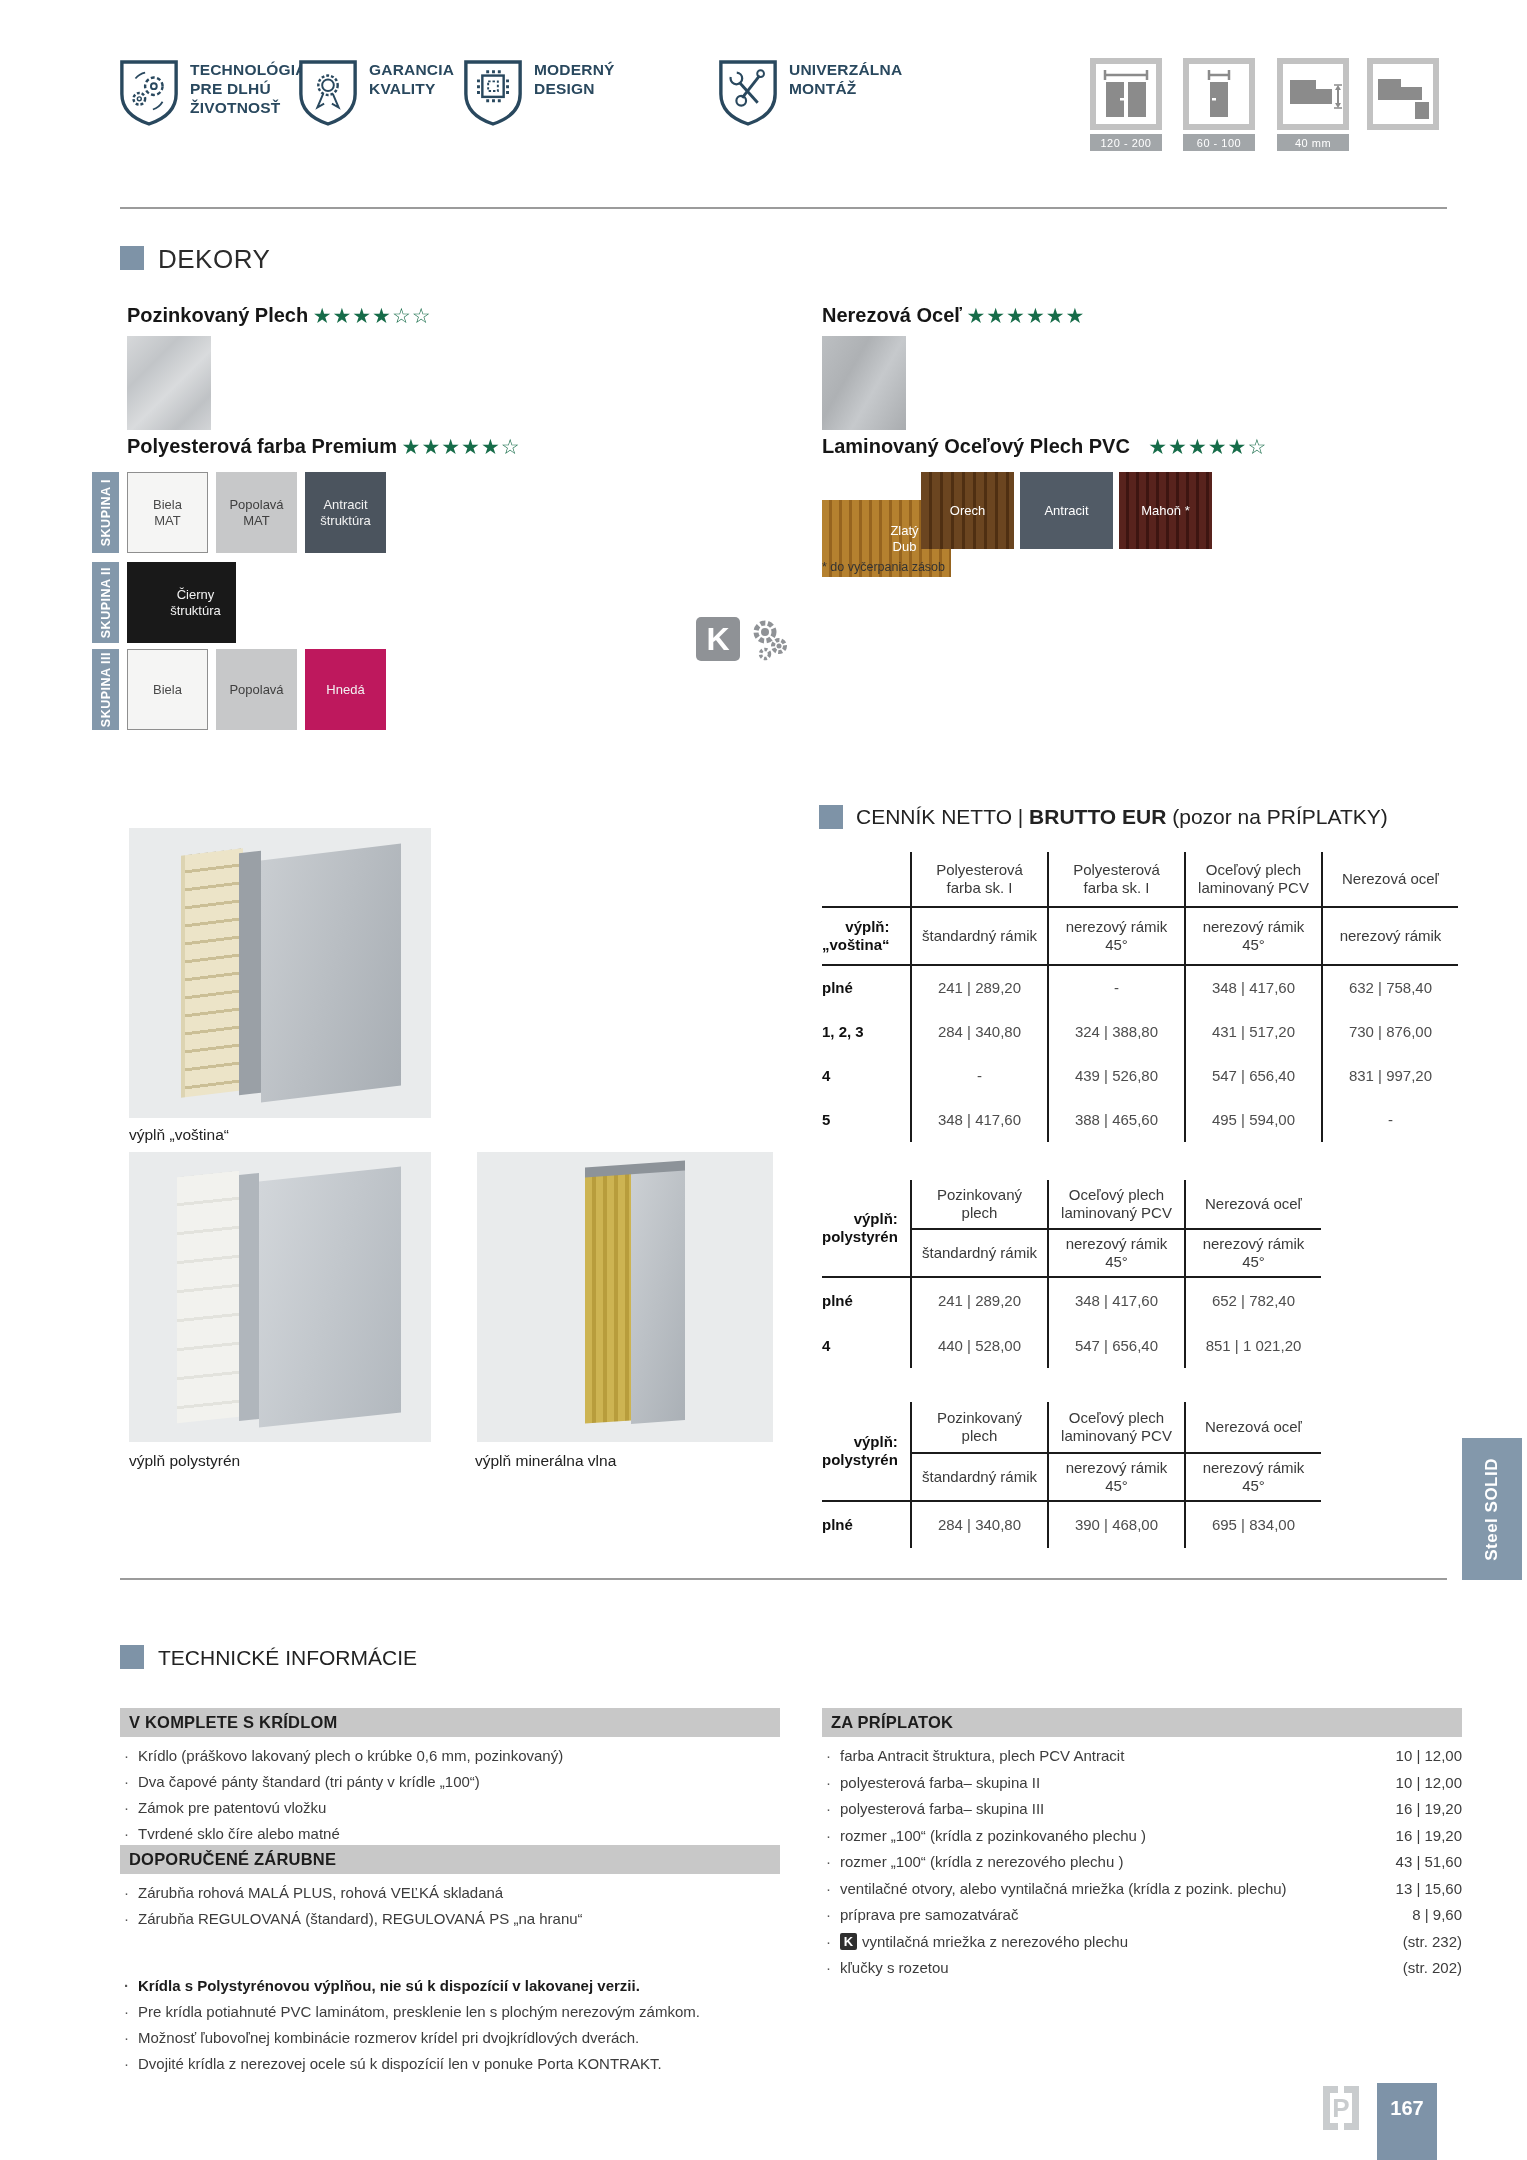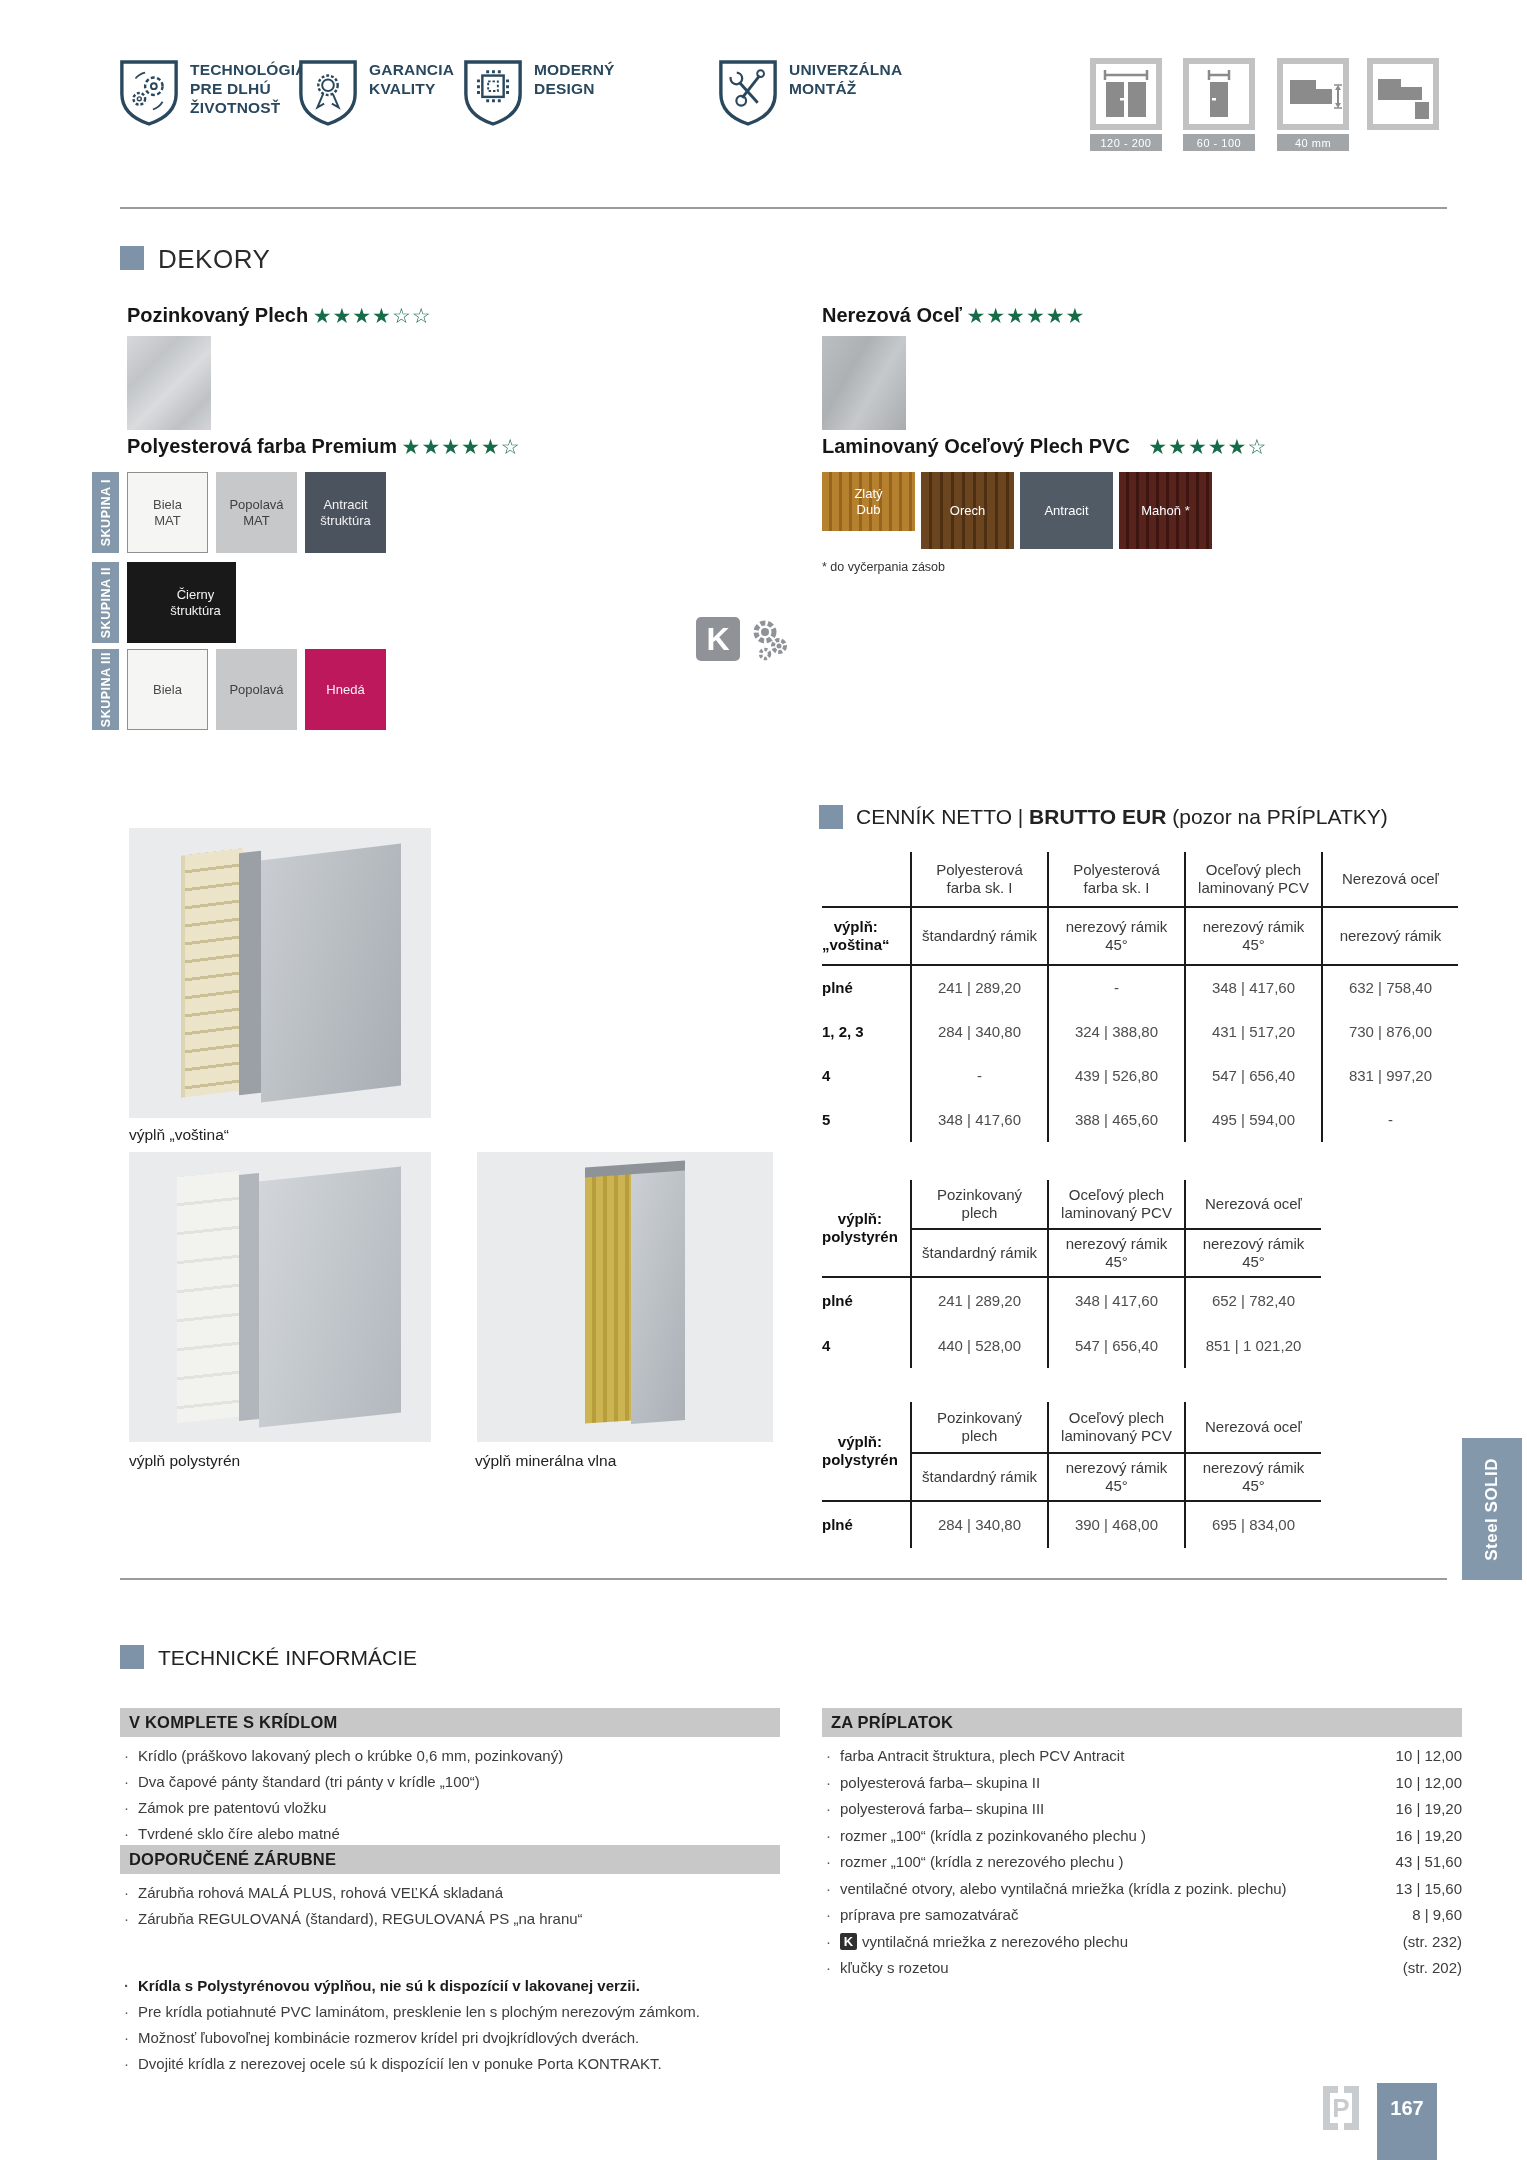--- a/index.html
+++ b/index.html
@@ -33,21 +33,21 @@
 
   .k-square{background:#8f9296;color:#fff;border-radius:5px;display:flex;align-items:center;justify-content:center;
             font-weight:bold;font-size:32px;}
   .k-note{font-size:15.5px;line-height:21.5px;color:#2d2d2d;}
 
   
   .ptable{display:grid;}
   .c{display:flex;align-items:center;justify-content:center;text-align:center;
      font-size:15px;line-height:18px;color:#3a3a3a;}
   .c.val{color:#4d4d4d;}
-  .c.lab{justify-content:flex-start;text-align:center;font-weight:bold;color:#101010;}
+  .c.lab{justify-content:flex-start;text-align:right;font-weight:bold;color:#101010;}
   .bl{border-left:2px solid #1b1b1b;}
   .bb{border-bottom:2px solid #1b1b1b;}
   .corner2{grid-row:1/3;}
 
   
   .side-tab{background:#8398ab;color:#fff;display:flex;align-items:center;justify-content:center;}
   .side-tab span{writing-mode:vertical-rl;transform:rotate(180deg);font-weight:bold;font-size:17px;letter-spacing:.5px;}
   .page-box{background:#7e93a8;color:#fff;display:flex;justify-content:center;
             font-weight:bold;font-size:20px;padding-top:14px;box-sizing:border-box;}
 
@@ -218,21 +218,21 @@
     <span class="swatch-title">Nerezová Oceľ</span>
     <span class="stars">★★★★★★</span>
   </div>
   <div class="abs texture-inox" style="left:822px;top:336px;width:84px;height:94px;"></div>
 
   <div class="abs" style="left:822px;top:435px;">
     <span class="swatch-title">Laminovaný Oceľový Plech PVC</span>
     <span class="stars" style="margin-left:14px;">★★★★★☆</span>
   </div>
 
-  <div class="abs swatch pre" style="left: 822px; top: 472px; width: 93px; height: 59px; background: repeating-linear-gradient(90deg, rgb(181, 129, 47) 0px, rgb(181, 129, 47) 7px, rgb(150, 100, 31) 7px, rgb(150, 100, 31) 10px); color: rgb(255, 255, 255);">Zlatý
+  <div class="abs swatch pre" style="left: 822px; top: 500px; width: 93px; height: 77px; background: repeating-linear-gradient(90deg, rgb(181, 129, 47) 0px, rgb(181, 129, 47) 7px, rgb(150, 100, 31) 7px, rgb(150, 100, 31) 10px); color: rgb(255, 255, 255); padding-left: 36px;">Zlatý
 Dub</div>
   <div class="abs swatch pre" style="left: 921px; top: 472px; width: 93px; height: 77px; background: repeating-linear-gradient(90deg, rgb(107, 69, 32) 0px, rgb(107, 69, 32) 8px, rgb(79, 47, 18) 8px, rgb(79, 47, 18) 11px); color: rgb(255, 255, 255);">Orech</div>
   <div class="abs swatch pre" style="left: 1020px; top: 472px; width: 93px; height: 77px; background: rgb(81, 91, 102); color: rgb(255, 255, 255);">Antracit</div>
   <div class="abs swatch pre" style="left: 1119px; top: 472px; width: 93px; height: 77px; background: repeating-linear-gradient(90deg, rgb(88, 35, 29) 0px, rgb(88, 35, 29) 7px, rgb(61, 21, 17) 7px, rgb(61, 21, 17) 10px); color: rgb(255, 255, 255);">Mahoň *</div>
 
   <div class="abs footnote" style="left:822px;top:560px;">* do vyčerpania zásob</div>
 
   <div class="abs k-square" style="left:696px;top:617px;width:44px;height:44px;">K</div>
   <svg class="abs" style="left:748px;top:618px;" width="44" height="44" viewBox="0 0 44 44">
     <circle cx="17" cy="14" r="9" fill="none" stroke="#8f9296" stroke-width="5" stroke-dasharray="5 2.5"></circle>

